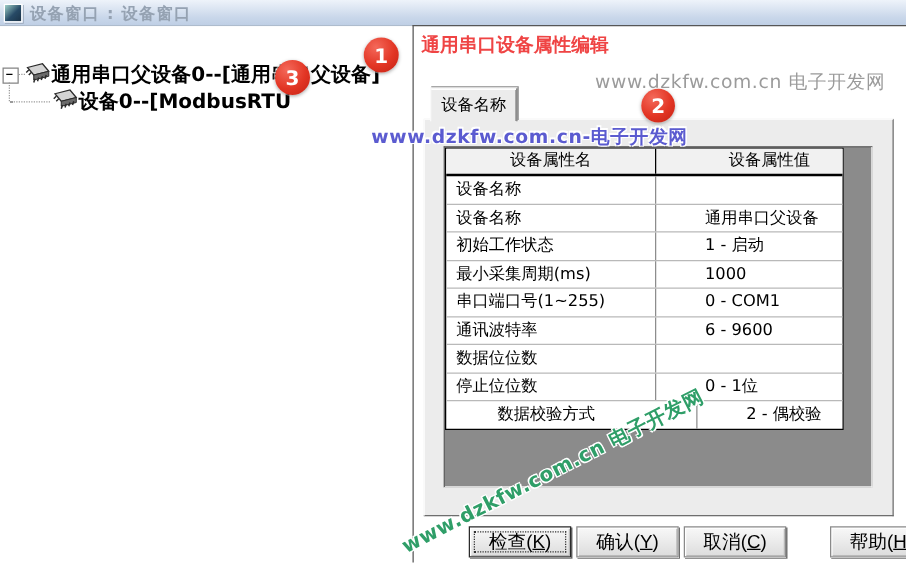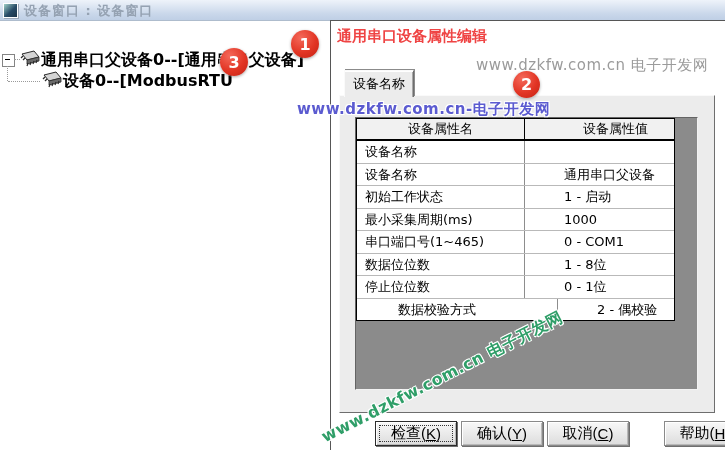--- a/index.html
+++ b/index.html
@@ -214,26 +214,29 @@
   </div>
   <div class="prow data">
     <div class="pcell-name">初始工作状态</div>
     <div class="pcell-val">1 - 启动</div>
   </div>
   <div class="prow data">
     <div class="pcell-name">最小采集周期(ms)</div>
     <div class="pcell-val">1000</div>
   </div>
   <div class="prow data">
-    <div class="pcell-name">串口端口号(1~465)</div>
+    <div class="pcell-name">串口端口号(1~255)</div>
     <div class="pcell-val">0 - COM1</div>
   </div>
   <div class="prow data">
+    <div class="pcell-name">通讯波特率</div>
+    <div class="pcell-val">6 - 9600</div>
+  </div>
+  <div class="prow data">
     <div class="pcell-name">数据位位数</div>
-    <div class="pcell-val">1 - 8位</div>
   </div>
   <div class="prow data">
     <div class="pcell-name">停止位位数</div>
     <div class="pcell-val">0 - 1位</div>
   </div>
   <div class="prow data">
     <div class="pcell-name">数据校验方式</div>
     <div class="pcell-val">2 - 偶校验</div>
   </div>
 </div>

